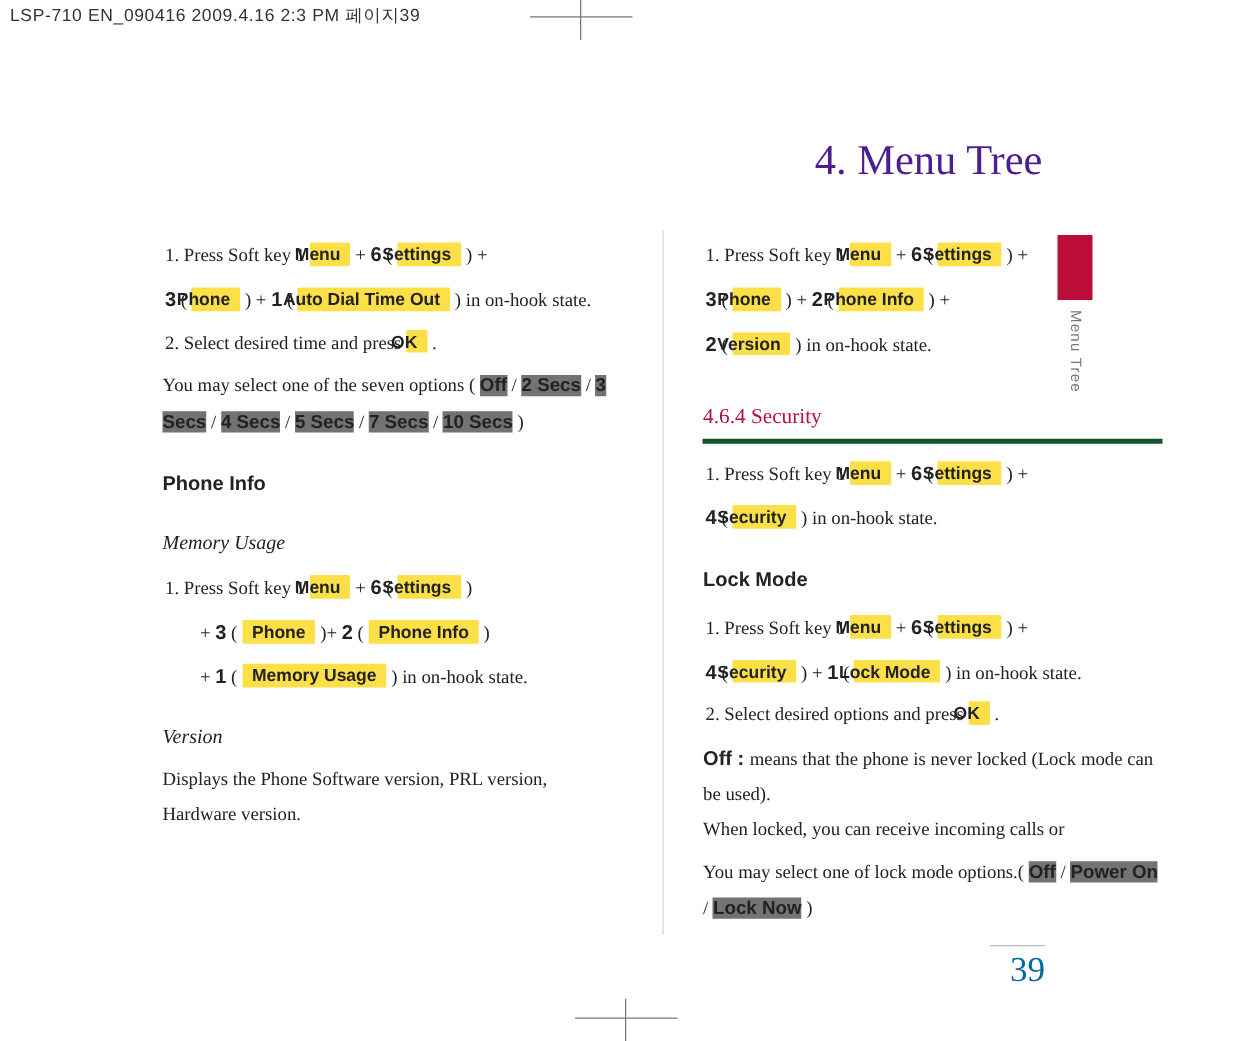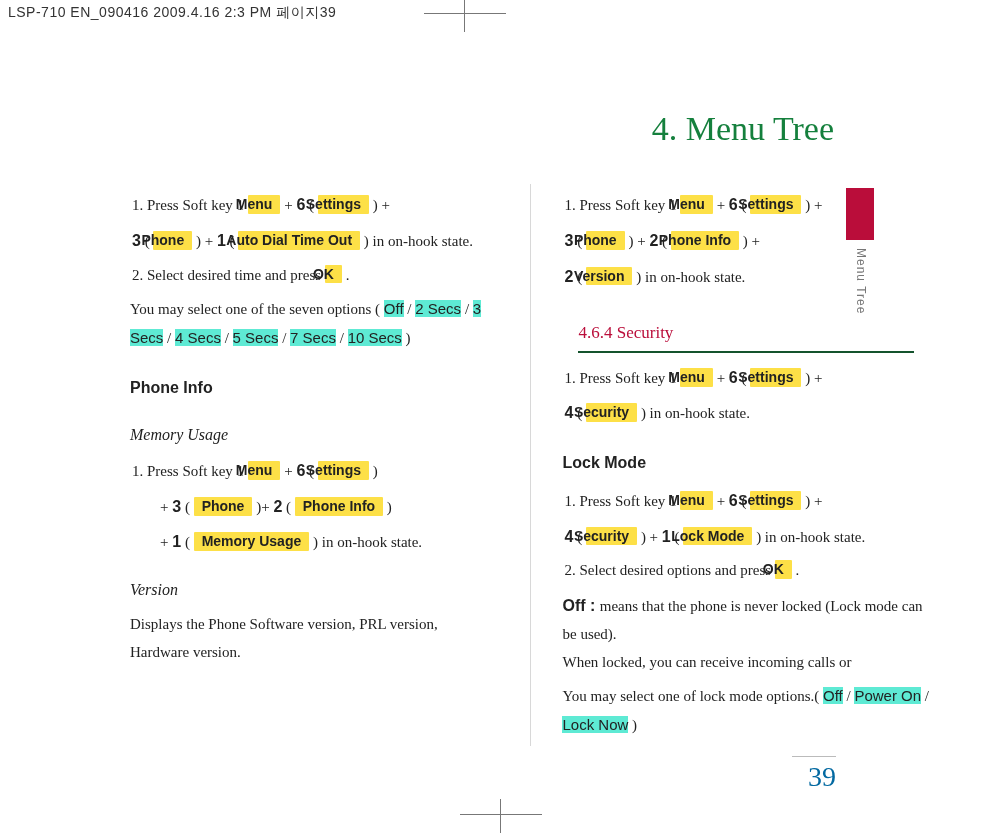--- a/index.html
+++ b/index.html
@@ -1,34 +1,34 @@
 <!DOCTYPE html>
 <html><head>
 <meta charset="utf-8">
 <style>
 body{margin:0;font-family:Georgia,serif;background:#fff;color:#222}
 .page{width:896px;height:833px;position:relative;box-sizing:border-box}
 .header{position:absolute;top:4px;left:8px;font-family:Arial,sans-serif;font-size:14px;letter-spacing:.5px;color:#333}
 .regmark{position:absolute;top:4px;left:430px;width:70px;height:22px}
 .regmark::before{content:"";position:absolute;top:9px;left:-6px;width:82px;height:1px;background:#777}
 .regmark::after{content:"";position:absolute;top:-6px;left:34px;width:1px;height:34px;background:#777}
-.title{position:absolute;top:110px;right:62px;font-size:34px;color:#15803d;font-family:Georgia,serif}
+.title{position:absolute;top:110px;right:62px;font-size:34px;color:#4c1d95;font-family:Georgia,serif}
 .tab{position:absolute;top:188px;right:22px;width:28px;height:52px;background:#ba0d3a}
 .vtext{position:absolute;top:248px;right:28px;writing-mode:vertical-rl;font-family:Arial,sans-serif;font-size:12px;color:#777;letter-spacing:1px}
 .cols{position:absolute;top:184px;left:130px;width:800px;display:flex;gap:30px}
 .col{width:390px;font-size:15px;line-height:1.85}
 .sep{width:1px;background:#d8d8d8;margin:0 2px}
 .step{padding-left:22px;text-indent:-20px;margin:6px 0}
 .btn{display:inline-block;background:#fde047;padding:0 8px;font-weight:bold;font-family:Arial,sans-serif;font-size:14px;line-height:1.35;vertical-align:1px;border-radius:1px}
-.btnw{background:#5eead4;font-weight:normal;font-family:Arial,sans-serif}
+.btnw{background:#737373;font-weight:bold;font-family:Arial,sans-serif}
 .key{font-weight:bold;font-family:Arial,sans-serif;font-size:16px}
 .h3{font-weight:bold;font-family:Arial,sans-serif;font-size:16px;margin:20px 0 8px}
 .h4{font-style:italic;font-size:16px;margin:18px 0 6px}
 .body{margin:6px 0}
-.secnum{color:#ba0d3a;font-size:17px;border-bottom:2px solid #14532d;padding-bottom:2px;margin:26px 16px 10px}
+.secnum{color:#ba0d3a;font-size:17px;border-bottom:4px solid #14532d;padding-bottom:2px;margin:26px 0 10px}
 .pgnum{position:absolute;right:60px;bottom:40px;font-size:28px;color:#0369a1;font-family:Georgia,serif;border-top:1px solid #bbb;padding-top:4px;width:44px;text-align:right}
 .botreg{position:absolute;bottom:6px;left:466px;width:70px;height:22px}
 .botreg::before{content:"";position:absolute;top:9px;left:-6px;width:82px;height:1px;background:#777}
 .botreg::after{content:"";position:absolute;top:-6px;left:34px;width:1px;height:34px;background:#777}
 </style>
 </head>
 <body>
 
 <div class="page">
   <div class="header">LSP-710 EN_090416  2009.4.16 2:3 PM  페이지39</div>

